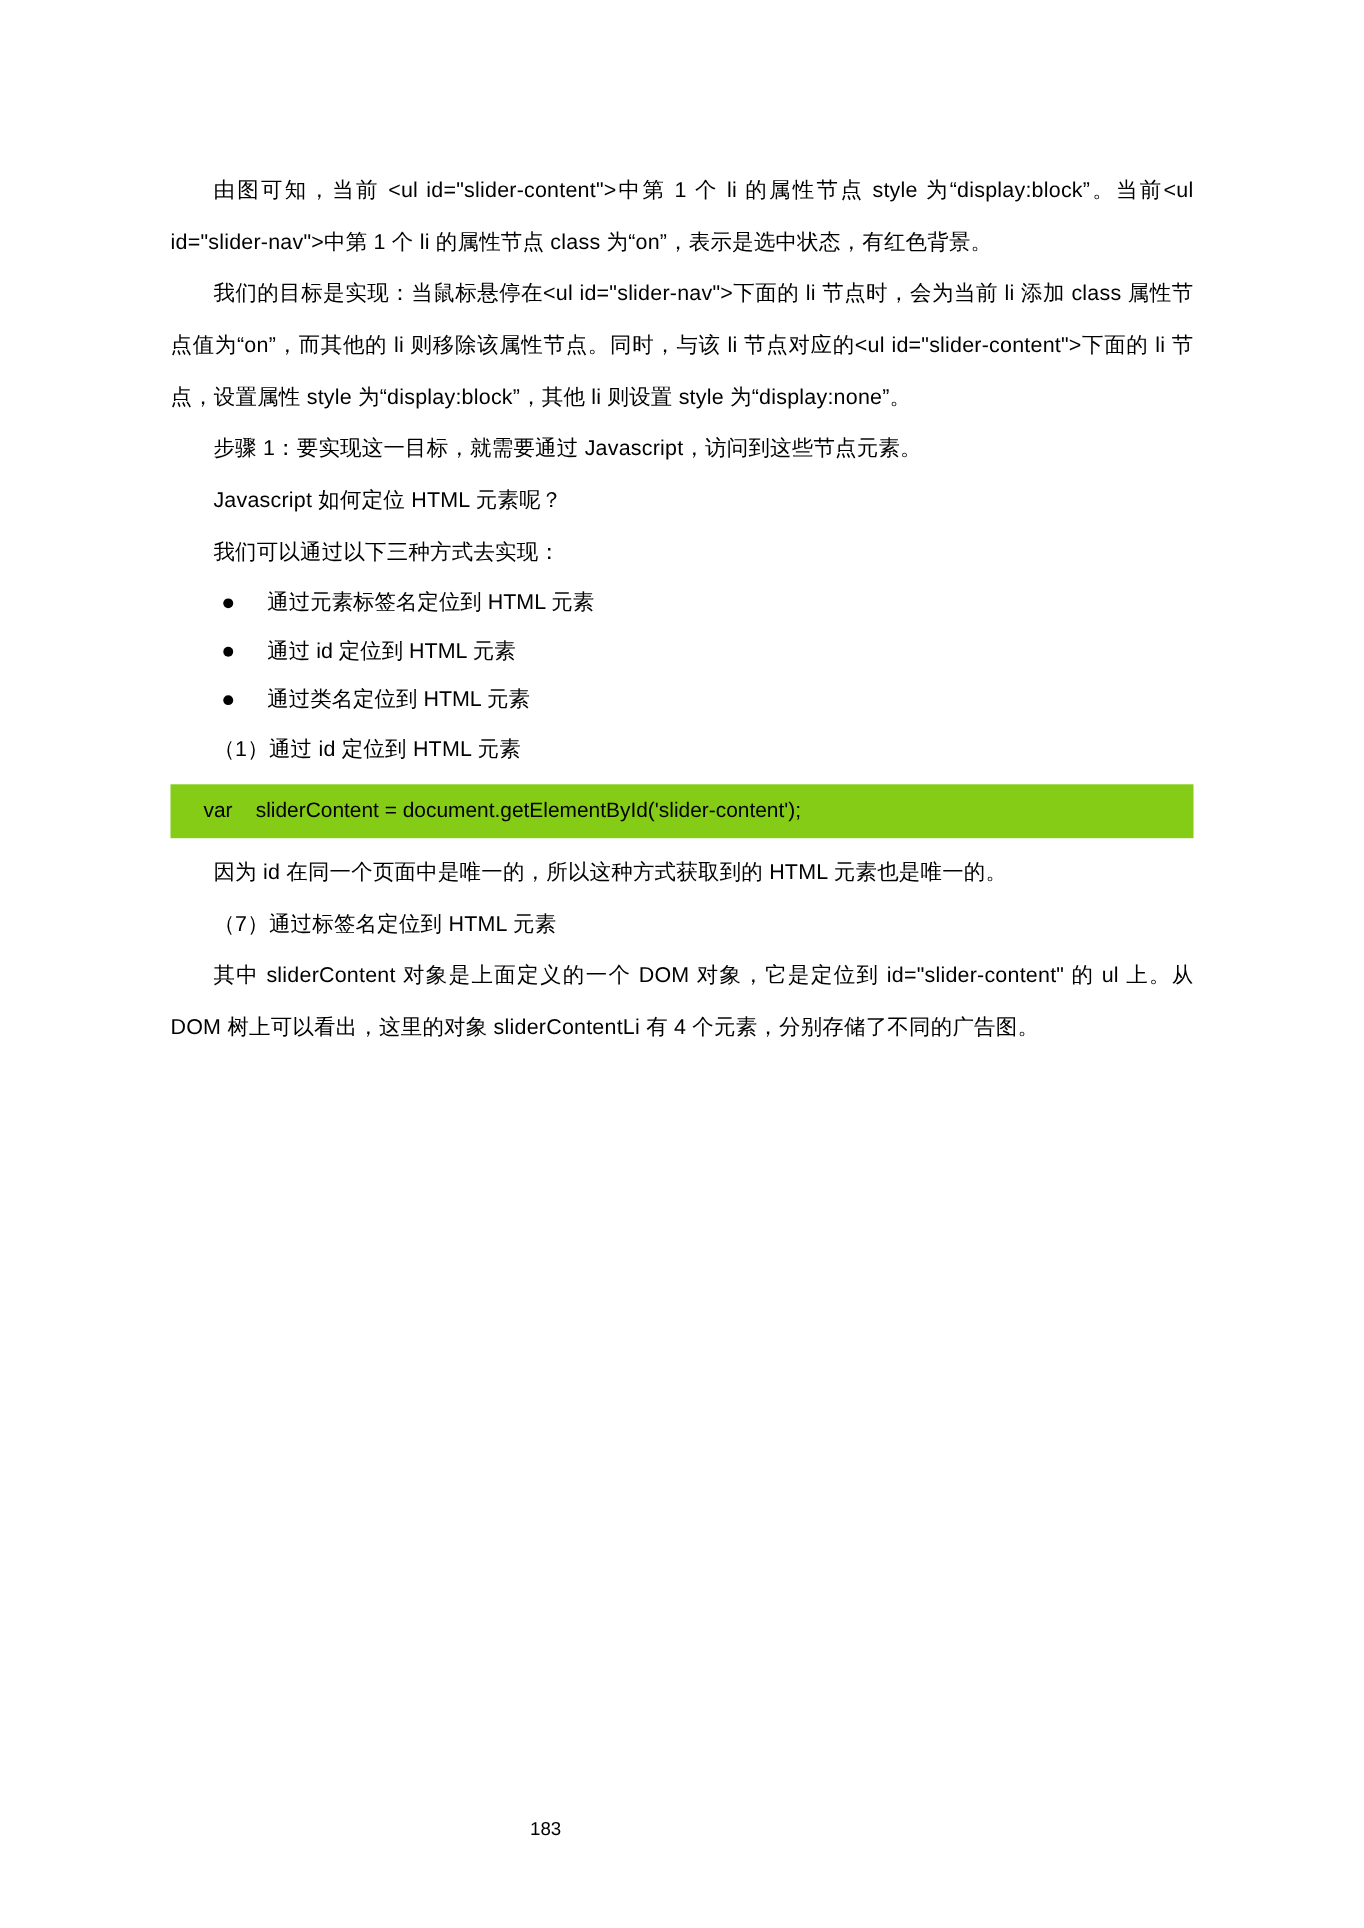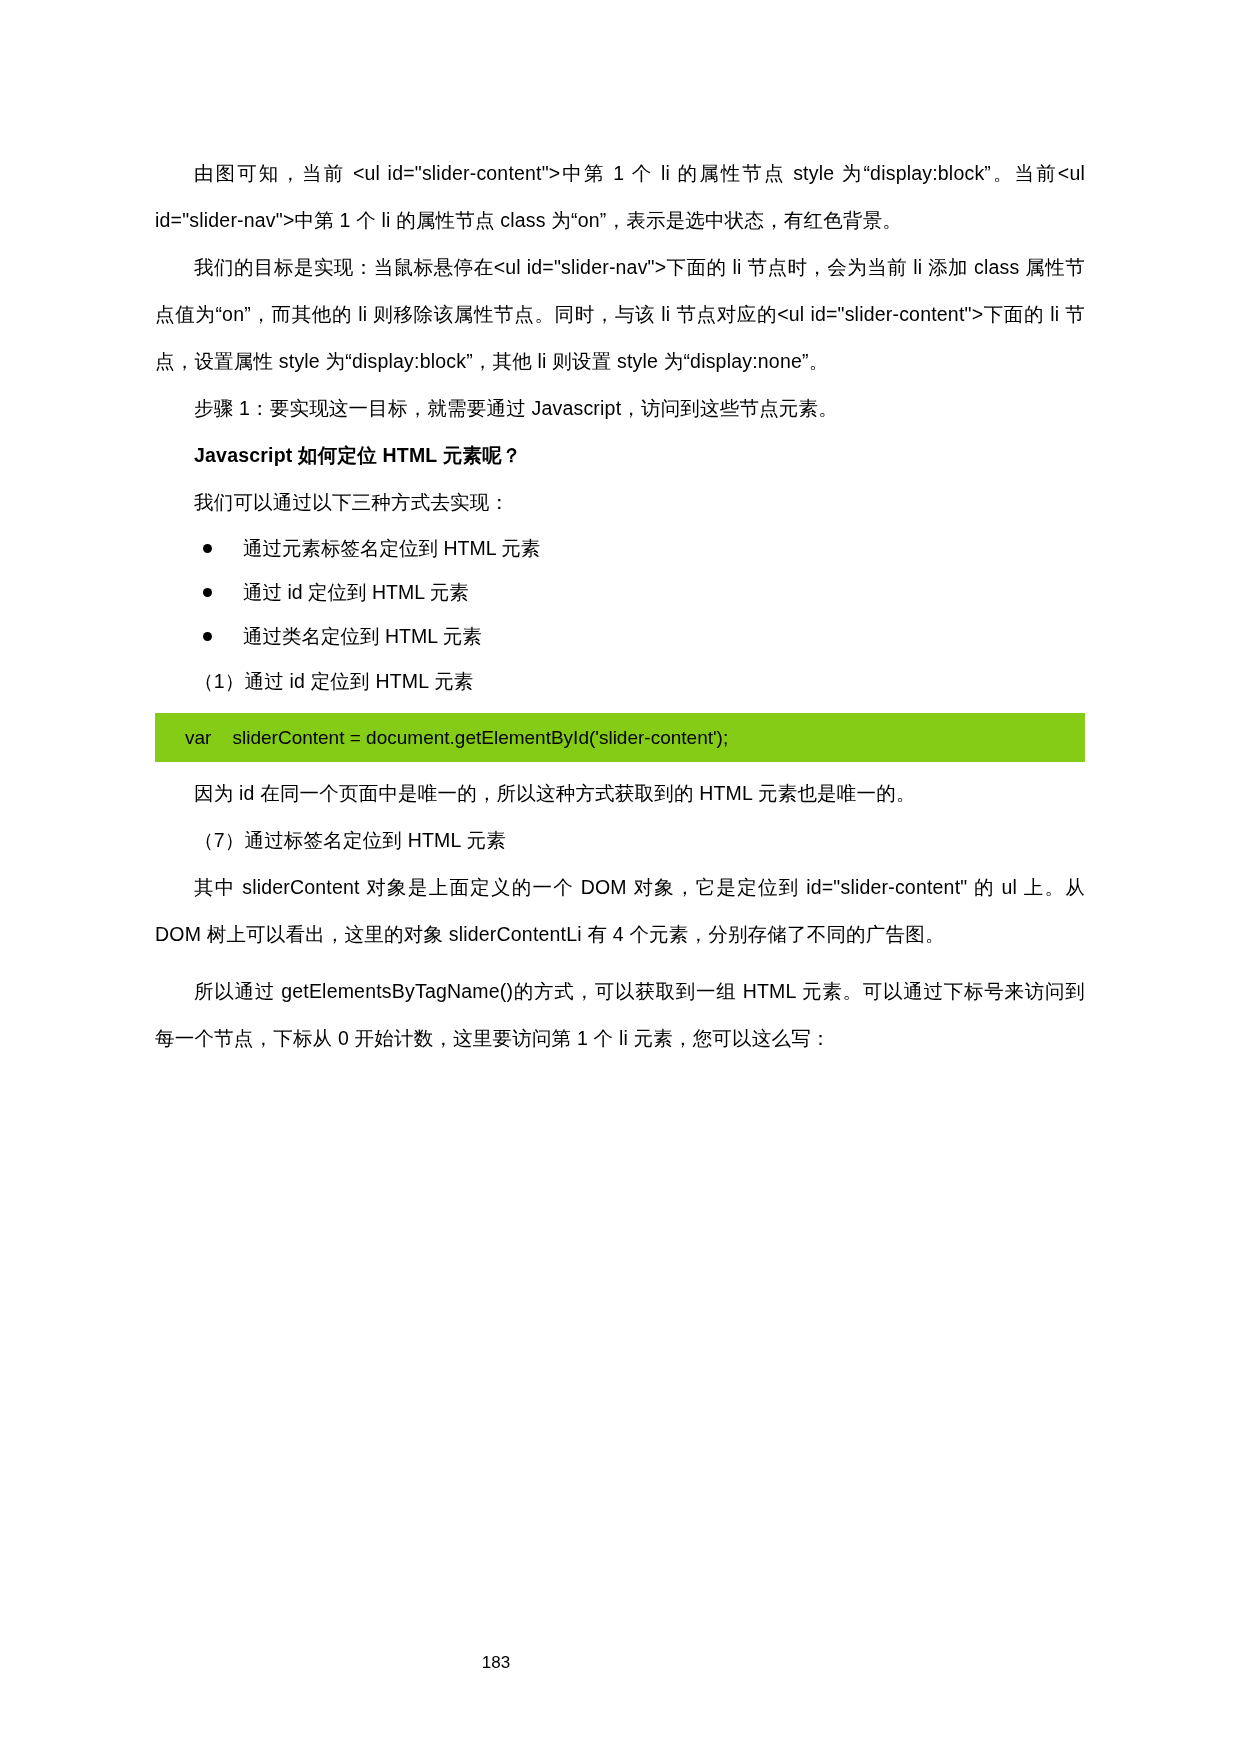--- a/index.html
+++ b/index.html
@@ -23,21 +23,21 @@
   }
   .para {
     font-size: 19.5px;
     line-height: 47px;
     text-align: justify;
     margin: 0;
     text-indent: 2em;
     letter-spacing: 0.2px;
   }
   .para.bold {
-    font-weight: bold;
+    font-weight: normal;
   }
   .bullet-list {
     list-style: none;
     margin: 0;
     padding: 0;
   }
   .bullet-item {
     font-size: 19.5px;
     line-height: 44px;
     position: relative;
@@ -105,17 +105,16 @@
   <p class="para">因为 id 在同一个页面中是唯一的，所以这种方式获取到的 HTML 元素也是唯一的。</p>
 
   <p class="para">（7）通过标签名定位到 HTML 元素</p>
 
 
 
   <p class="para">其中 sliderContent 对象是上面定义的一个 DOM 对象，它是定位到 id="slider-content" 的 ul 上。从 DOM 树上可以看出，这里的对象 sliderContentLi 有 4 个元素，分别存储了不同的广告图。</p>
 
   <div class="spacer-sm"></div>
 
-  <p class="para">所以通过 getElementsByTagName()的方式，可以获取到一组 HTML 元素。可以通过下标号来访问到每一个节点，下标从 0 开始计数，这里要访问第 1 个 li 元素，您可以这么写：</p>
 
 
   <div class="page-number">183</div>
 </div>
 
 </body></html>

